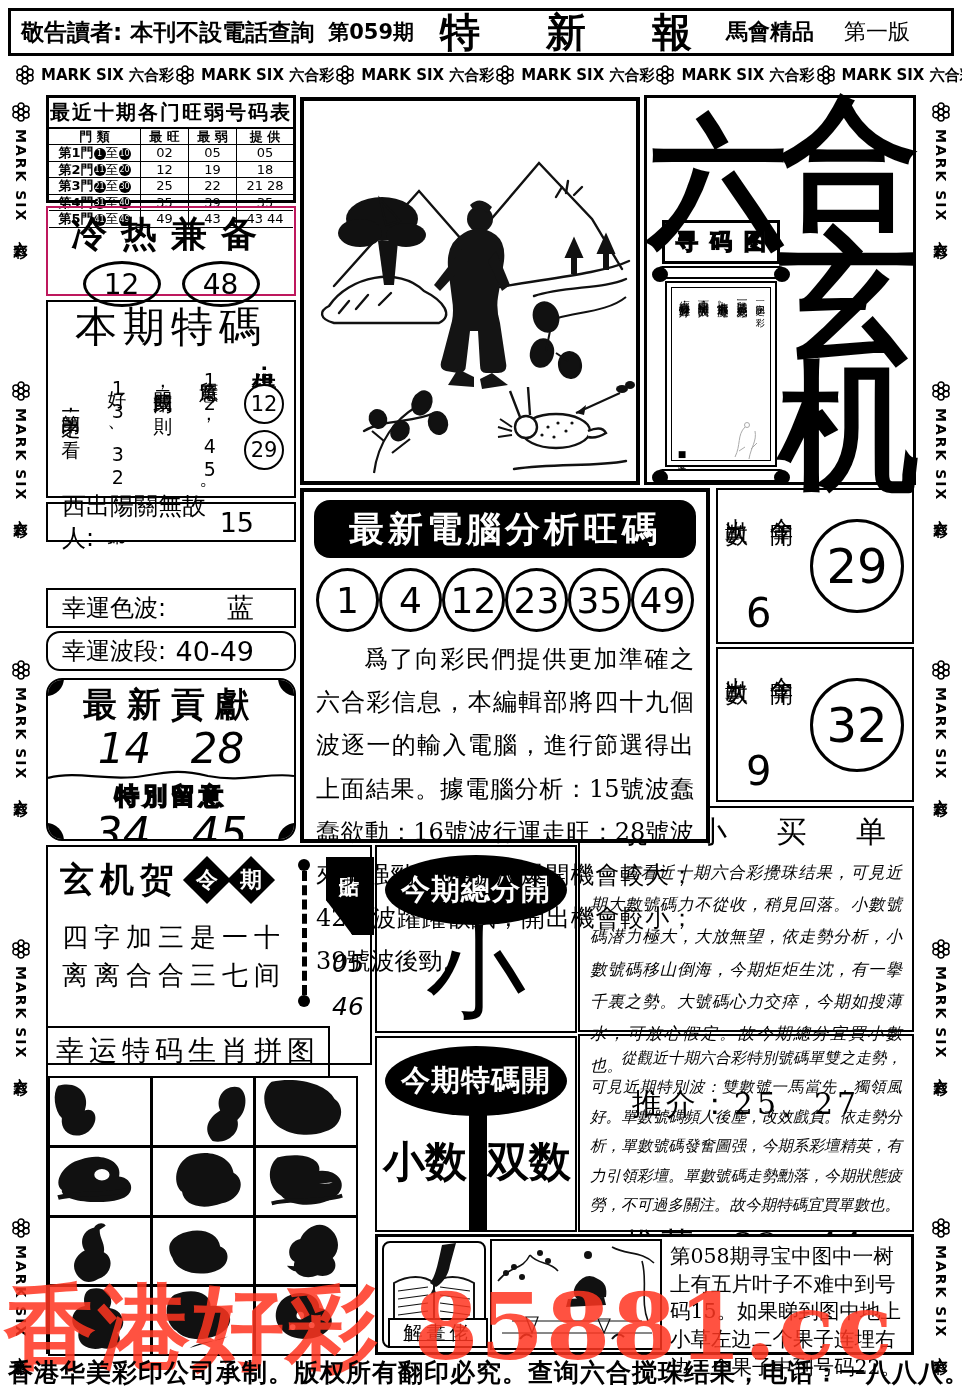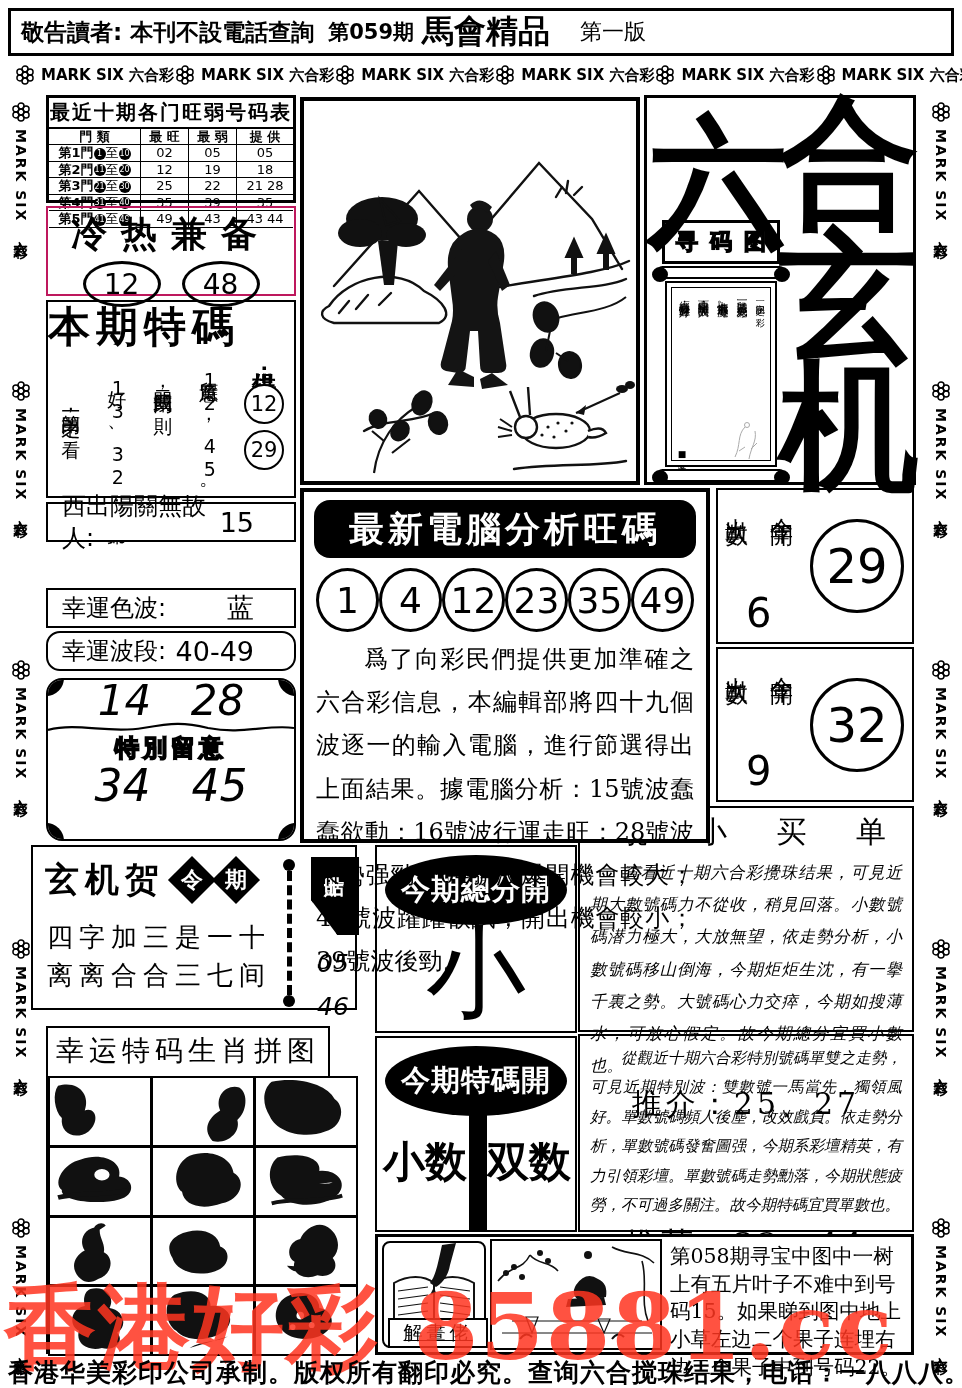--- a/index.html
+++ b/index.html
@@ -6,21 +6,21 @@
   #page{position:relative;width:962px;height:1388px;background:#fff;margin:0 auto;overflow:hidden;
         font-family:"DejaVu Sans","Liberation Sans",sans-serif;color:#000;}
   .abs{position:absolute;}
   .vtext{writing-mode:vertical-rl;text-orientation:upright;}
 
   
   #header-box{left:8px;top:8px;width:946px;height:48px;border:3px solid #000;display:flex;align-items:center;box-sizing:border-box;background:#fff;}
   #header-box .notice{font-size:23px;font-weight:bold;margin-left:10px;white-space:nowrap;}
   #header-box .issue{font-size:21px;font-weight:bold;margin-left:14px;white-space:nowrap;}
   #header-box .main-title{font-size:40px;font-weight:bold;letter-spacing:26px;margin-left:26px;white-space:nowrap;font-family:"DejaVu Serif",serif;}
-  #header-box .subtitle{font-size:32px;font-weight:bold;margin-left:8px;white-space:nowrap;}
+  #header-box .subtitle{font-size:22px;font-weight:bold;margin-left:8px;white-space:nowrap;}
   #header-box .edition{font-size:22px;margin-left:30px;white-space:nowrap;}
 
   #badge-row{left:14px;top:58px;width:934px;height:34px;display:flex;align-items:center;justify-content:space-between;}
   .badge{display:flex;align-items:center;gap:5px;font-weight:bold;font-size:15px;white-space:nowrap;}
   .flower{width:22px;height:22px;flex:0 0 auto;}
 
   .side-strip{width:42px;top:95px;height:1262px;display:flex;flex-direction:column;justify-content:space-between;align-items:center;padding:6px 0;box-sizing:border-box;}
   #strip-left{left:0;}
   #strip-right{left:920px;}
   .vbadge{display:flex;flex-direction:column;align-items:center;gap:6px;}
@@ -37,21 +37,21 @@
   .doorname{font-weight:bold;}
 
   
   #cold-hot{left:46px;top:206px;width:250px;height:90px;border:2px solid #be185d;box-sizing:border-box;text-align:center;}
   #cold-hot .ch-title{font-size:36px;font-weight:bold;letter-spacing:14px;font-family:"DejaVu Serif",serif;margin-top:2px;}
   #cold-hot .ovals{display:flex;justify-content:space-around;padding:0 24px;margin-top:2px;}
   .oval{width:72px;height:40px;border:3px solid #000;border-radius:50%;display:flex;align-items:center;justify-content:center;font-size:28px;}
 
   
   #special-box{left:46px;top:300px;width:250px;height:198px;border:2px solid #000;box-sizing:border-box;}
-  #special-box .sp-title{font-size:42px;font-weight:bold;letter-spacing:6px;text-align:left;font-family:"DejaVu Serif",serif;line-height:1.1;margin-top:2px;}
+  #special-box .sp-title{font-size:42px;font-weight:normal;letter-spacing:6px;text-align:center;font-family:"DejaVu Serif",serif;line-height:1.1;margin-top:2px;}
   #special-box .sp-cols{display:flex;justify-content:space-between;padding:4px 10px 0 12px;}
   #special-box .sp-col{font-size:19px;line-height:1.15;letter-spacing:1px;}
   #special-box .offer-col{display:flex;flex-direction:column;align-items:center;gap:6px;}
   #special-box .offer-label{font-size:24px;font-weight:bold;line-height:1.1;}
   .num-circle{border:2px solid #000;border-radius:50%;width:36px;height:36px;display:flex;align-items:center;justify-content:center;font-size:21px;background:#fff;}
 
   
   .lucky-row{left:46px;width:250px;height:40px;border:2px solid #000;box-sizing:border-box;display:flex;align-items:center;justify-content:space-between;padding:0 14px;background:#fff;}
   .lucky-row.round{border-radius:14px;}
   .lucky-row .ll{font-size:24px;}
@@ -64,21 +64,21 @@
   #contrib svg.wave{display:block;margin:-2px 0 0 0;}
   #contrib .c-notice{font-size:24px;font-weight:bold;color:#fff;-webkit-text-stroke:1.6px #000;text-shadow:0 0 1px #000;letter-spacing:4px;margin-top:-4px;}
   #contrib .c-nums2{display:flex;justify-content:space-around;padding:0 26px;font-size:44px;font-style:italic;line-height:1.0;}
   .corner{position:absolute;width:18px;height:18px;background:#000;}
   .corner.tl{left:-2px;top:-2px;border-radius:0 0 18px 0;}
   .corner.tr{right:-2px;top:-2px;border-radius:0 0 0 18px;}
   .corner.bl{left:-2px;bottom:-2px;border-radius:0 18px 0 0;}
   .corner.br{right:-2px;bottom:-2px;border-radius:18px 0 0 0;}
 
   
-  #xuanji{left:31px;top:845px;width:326px;height:165px;border:2px solid #000;box-sizing:border-box;}
+  #xuanji{left:46px;top:845px;width:326px;height:220px;border:2px solid #000;box-sizing:border-box;}
   #xuanji .x-titlerow{display:flex;align-items:center;gap:10px;margin:10px 0 0 12px;}
   #xuanji .x-title{font-size:34px;font-weight:bold;font-family:"DejaVu Serif",serif;letter-spacing:6px;}
   .diamond{width:34px;height:34px;background:#000;transform:rotate(45deg);display:flex;align-items:center;justify-content:center;flex:0 0 auto;}
   .diamond span{transform:rotate(-45deg);color:#fff;font-weight:bold;font-size:22px;}
   #xuanji .x-poem{font-size:26px;font-family:"DejaVu Serif",serif;letter-spacing:6px;line-height:1.45;margin:16px 0 0 14px;}
   #xuanji .x-dash{position:absolute;left:250px;top:12px;height:148px;display:flex;flex-direction:column;align-items:center;}
   #xuanji .x-dash .dot{width:12px;height:12px;background:#000;border-radius:50%;}
   #xuanji .x-dash .dline{flex:1;border-left:5px dashed #000;}
   #xuanji .x-tip{position:absolute;left:278px;top:10px;width:44px;height:74px;background:#000;clip-path:polygon(0 0,100% 0,100% 100%,55% 100%,0 55%);display:flex;align-items:flex-start;justify-content:center;border:2px solid #000;}
   #xuanji .x-tip span{writing-mode:vertical-rl;color:#fff;font-weight:bold;font-size:20px;margin-top:2px;}
@@ -168,20 +168,21 @@
   #watermark{left:4px;top:1266px;font-size:92px;font-weight:bold;color:#ff3520;opacity:.85;z-index:5;white-space:nowrap;letter-spacing:2px;font-family:"DejaVu Serif",serif;}
 </style>
 </head>
 <body>
 
 <div id="page">
 
   <div id="header-box" class="abs">
     <span class="notice">敬告讀者: 本刊不設電話查詢</span>
     <span class="issue">第059期</span>
+    <span class="main-title">特 新 報</span>
     <span class="subtitle">馬會精品</span>
     <span class="edition">第一版</span>
   </div>
 
   <div id="badge-row" class="abs">
 
     <span class="badge">
         <svg class="flower" viewBox="0 0 24 24">
           <g fill="none" stroke="#000" stroke-width="1.6">
             <circle cx="12" cy="5.5" r="3.3"></circle>
@@ -482,20 +483,21 @@
   <div class="abs lucky-row round" style="top:631px">
     <span class="ll">幸運波段:</span>
     <span class="lv">40-49</span>
   </div>
 
   <div id="contrib" class="abs">
     <div class="corner tl"></div>
     <div class="corner tr"></div>
     <div class="corner bl"></div>
     <div class="corner br"></div>
+    <div class="c-title">最新貢獻</div>
     <div class="c-nums">
       <span>14</span>
       <span>28</span>
     </div>
     <svg class="wave" width="246" height="16" viewBox="0 0 246 16">
         <path d="M0,10 C30,2 60,14 95,8 C125,3 135,2 160,8 C195,15 220,4 246,8" fill="none" stroke="#000" stroke-width="2.2"></path>
       </svg>
     <div class="c-notice">特別留意</div>
     <div class="c-nums2">
       <span>34</span>

